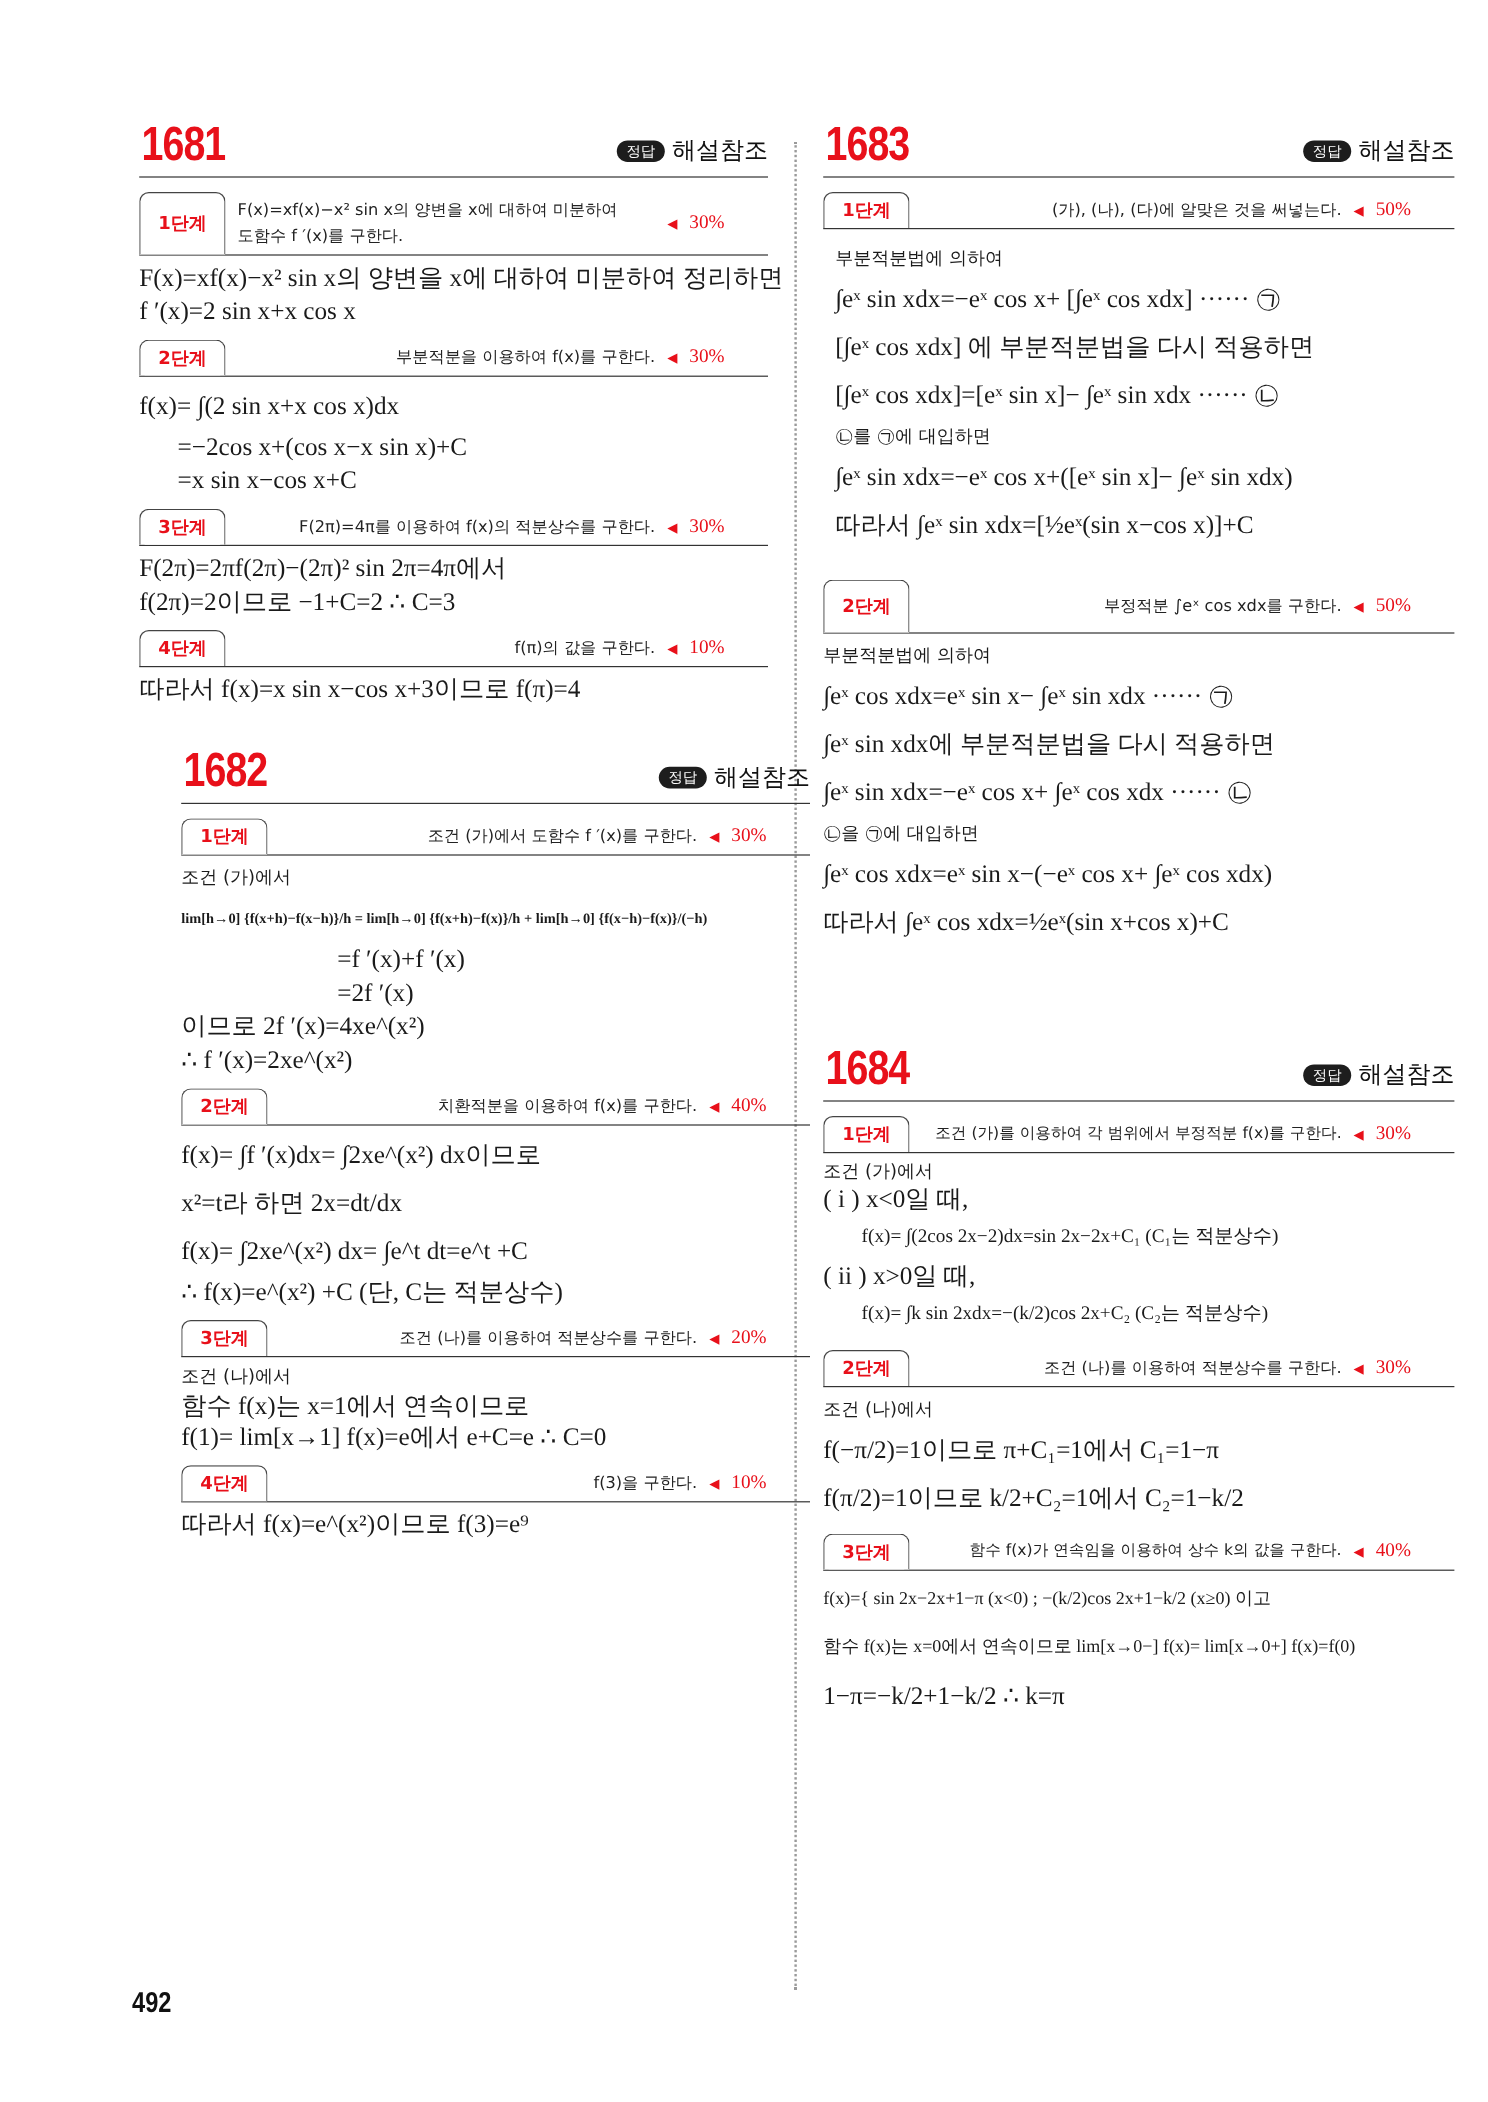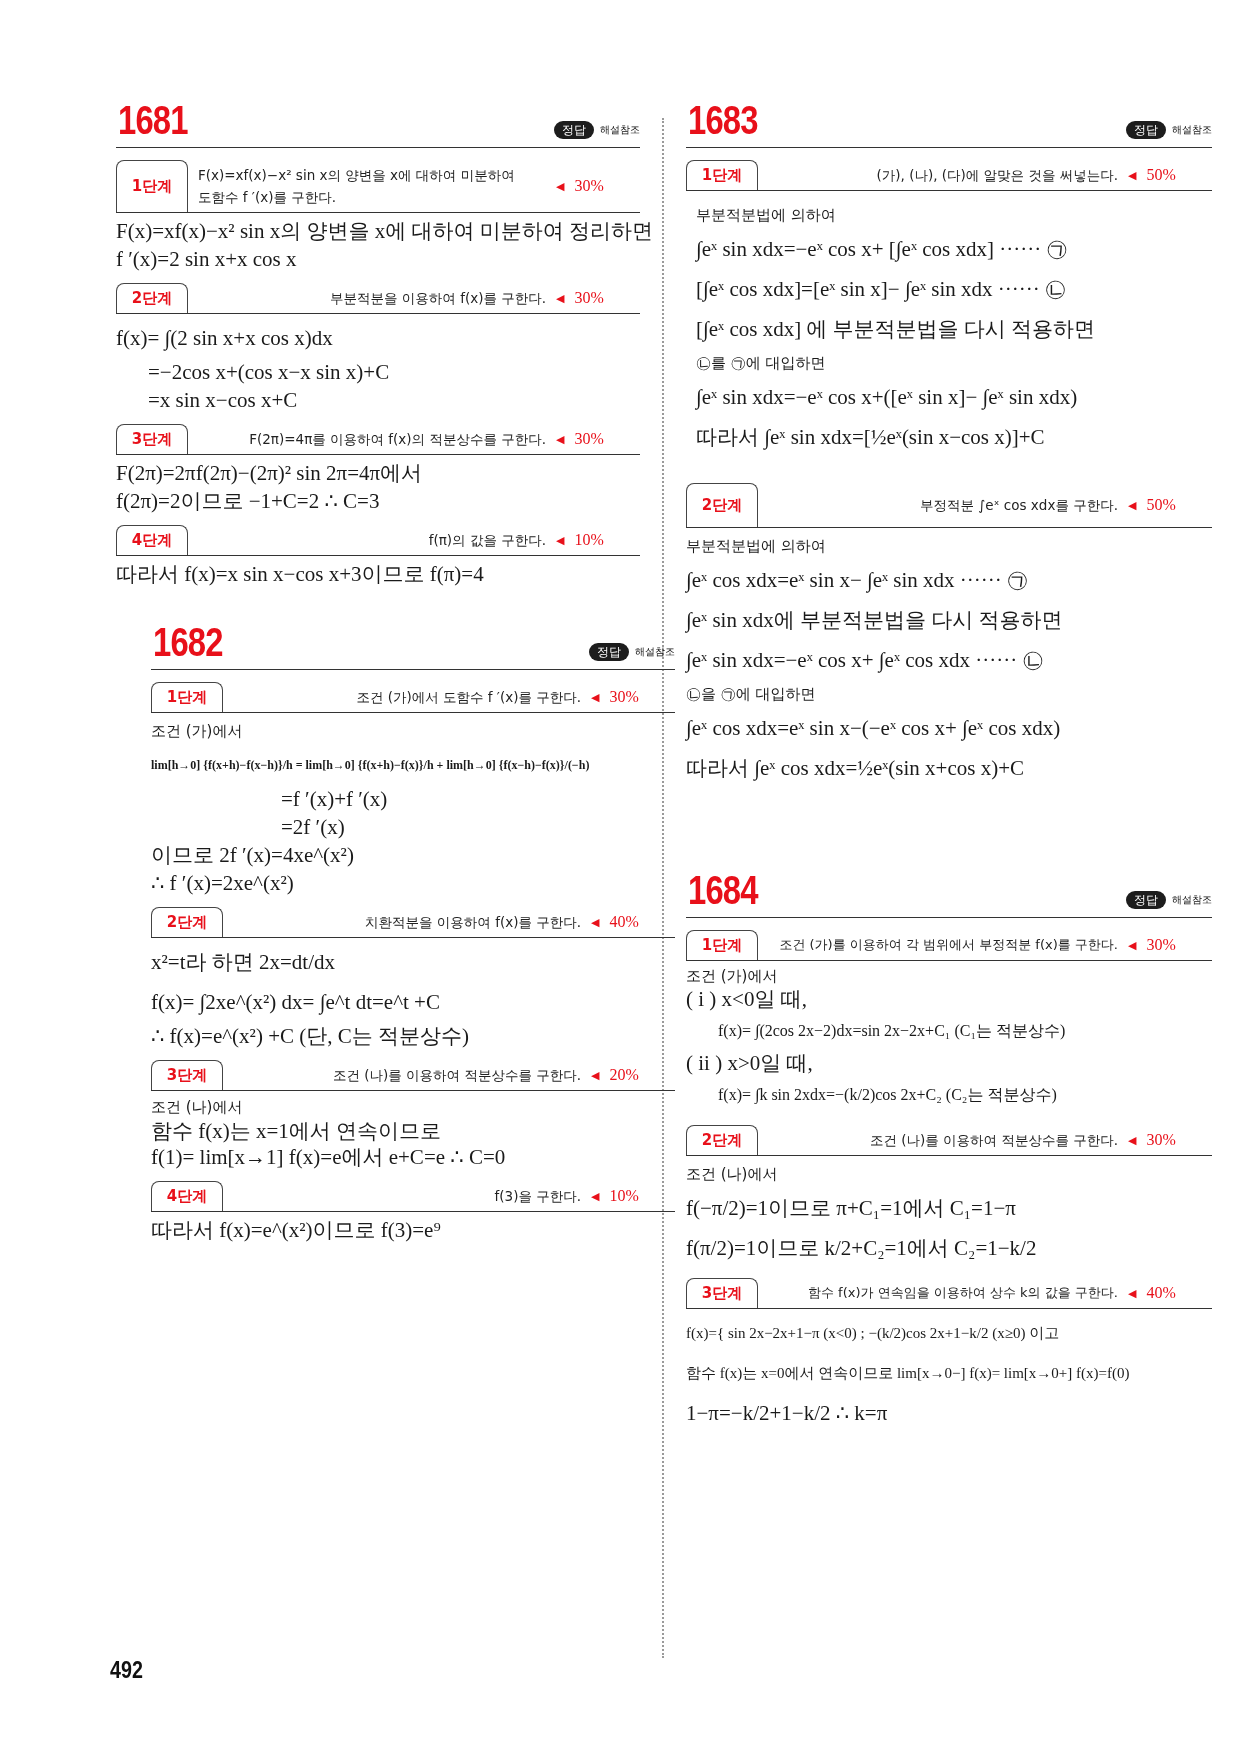--- a/index.html
+++ b/index.html
@@ -8,21 +8,21 @@
   .col { position: absolute; top: 0; }
   .col-left { left: 116px; width: 524px; }
   .col-right { left: 686px; width: 526px; }
   .divider { position: absolute; left: 662px; top: 118px; height: 1540px; border-left: 2px dotted #9a9a9a; }
 
   .problem { position: absolute; left: 0; width: 100%; }
   .prob-head { position: relative; height: 48px; border-bottom: 1.5px solid #333; }
   .prob-num { position: absolute; left: 2px; bottom: 4px; font-family: "Liberation Sans", sans-serif; font-weight: bold; font-size: 40px; color: #e8101a; letter-spacing: -1px; transform: scaleX(0.82); transform-origin: left bottom; }
   .answer { position: absolute; right: 0; bottom: 8px; display: flex; align-items: center; gap: 6px; }
   .answer-badge { background: #1d1d1d; color: #fff; border-radius: 10px; font-size: 12px; padding: 2px 8px; line-height: 14px; }
-  .answer-text { font-size: 10px; color: #111; }
+  .answer-text { font-size: 20px; color: #111; }
 
   .stage { position: relative; display: flex; align-items: stretch; border-bottom: 1.5px solid #333; margin-top: 8px; }
   .stage-tab { width: 72px; border: 1.2px solid #444; border-bottom: none; border-radius: 8px 8px 0 0; display: flex; align-items: center; justify-content: center; color: #e8101a; font-weight: bold; font-size: 15px; flex: none; background: #fff; }
   .stage-desc { flex: 1; padding: 4px 10px; font-size: 13.5px; color: #222; line-height: 22px; display: flex; align-items: center; justify-content: flex-end; }
   .stage-pct { flex: none; width: 84px; color: #e8101a; font-family: "Liberation Serif", serif; font-size: 16px; display: flex; align-items: center; justify-content: flex-start; gap: 10px; }
   .stage-pct .tri { font-size: 11px; }
 
   .body { padding: 4px 0 2px 0; }
   .line { font-family: "Liberation Serif", serif; font-size: 21px; line-height: 28px; white-space: nowrap; color: #1a1a1a; }
   .line.kr { font-family: "DejaVu Sans", sans-serif; font-size: 15px; }
@@ -131,20 +131,21 @@
 
     <div class="stage">
       <div class="stage-tab">2단계</div>
       <div class="stage-desc">치환적분을 이용하여 f(x)를 구한다.</div>
       <div class="stage-pct">
           <span class="tri">◀</span>
           <span>40%</span>
         </div>
     </div>
     <div class="body">
+      <div class="line tall">f(x)= ∫f ′(x)dx= ∫2xe^(x²) dx이므로</div>
       <div class="line tall">x²=t라 하면 2x=dt/dx</div>
       <div class="line tall">f(x)= ∫2xe^(x²) dx= ∫e^t dt=e^t +C</div>
       <div class="line">∴ f(x)=e^(x²) +C (단, C는 적분상수)</div>
     </div>
 
     <div class="stage">
       <div class="stage-tab">3단계</div>
       <div class="stage-desc">조건 (나)를 이용하여 적분상수를 구한다.</div>
       <div class="stage-pct">
           <span class="tri">◀</span>
@@ -186,22 +187,22 @@
       <div class="stage-tab">1단계</div>
       <div class="stage-desc">(가), (나), (다)에 알맞은 것을 써넣는다.</div>
       <div class="stage-pct">
           <span class="tri">◀</span>
           <span>50%</span>
         </div>
     </div>
     <div class="body" style="padding:10px 0 10px 10px;">
       <div class="line kr">부분적분법에 의하여</div>
       <div class="line tall">∫eˣ sin xdx=−eˣ cos x+ [∫eˣ cos xdx]  ······ ㉠</div>
+      <div class="line tall">[∫eˣ cos xdx] 에 부분적분법을 다시 적용하면</div>
       <div class="line tall">[∫eˣ cos xdx]=[eˣ sin x]− ∫eˣ sin xdx  ······ ㉡</div>
-      <div class="line tall">[∫eˣ cos xdx] 에 부분적분법을 다시 적용하면</div>
       <div class="line kr">㉡를 ㉠에 대입하면</div>
       <div class="line tall">∫eˣ sin xdx=−eˣ cos x+([eˣ sin x]− ∫eˣ sin xdx)</div>
       <div class="line tall">따라서 ∫eˣ sin xdx=[½eˣ(sin x−cos x)]+C</div>
     </div>
 
     <div class="stage" style="margin-top:16px;">
       <div class="stage-tab" style="height:44px;">2단계</div>
       <div class="stage-desc">부정적분 ∫eˣ cos xdx를 구한다.</div>
       <div class="stage-pct">
           <span class="tri">◀</span>

